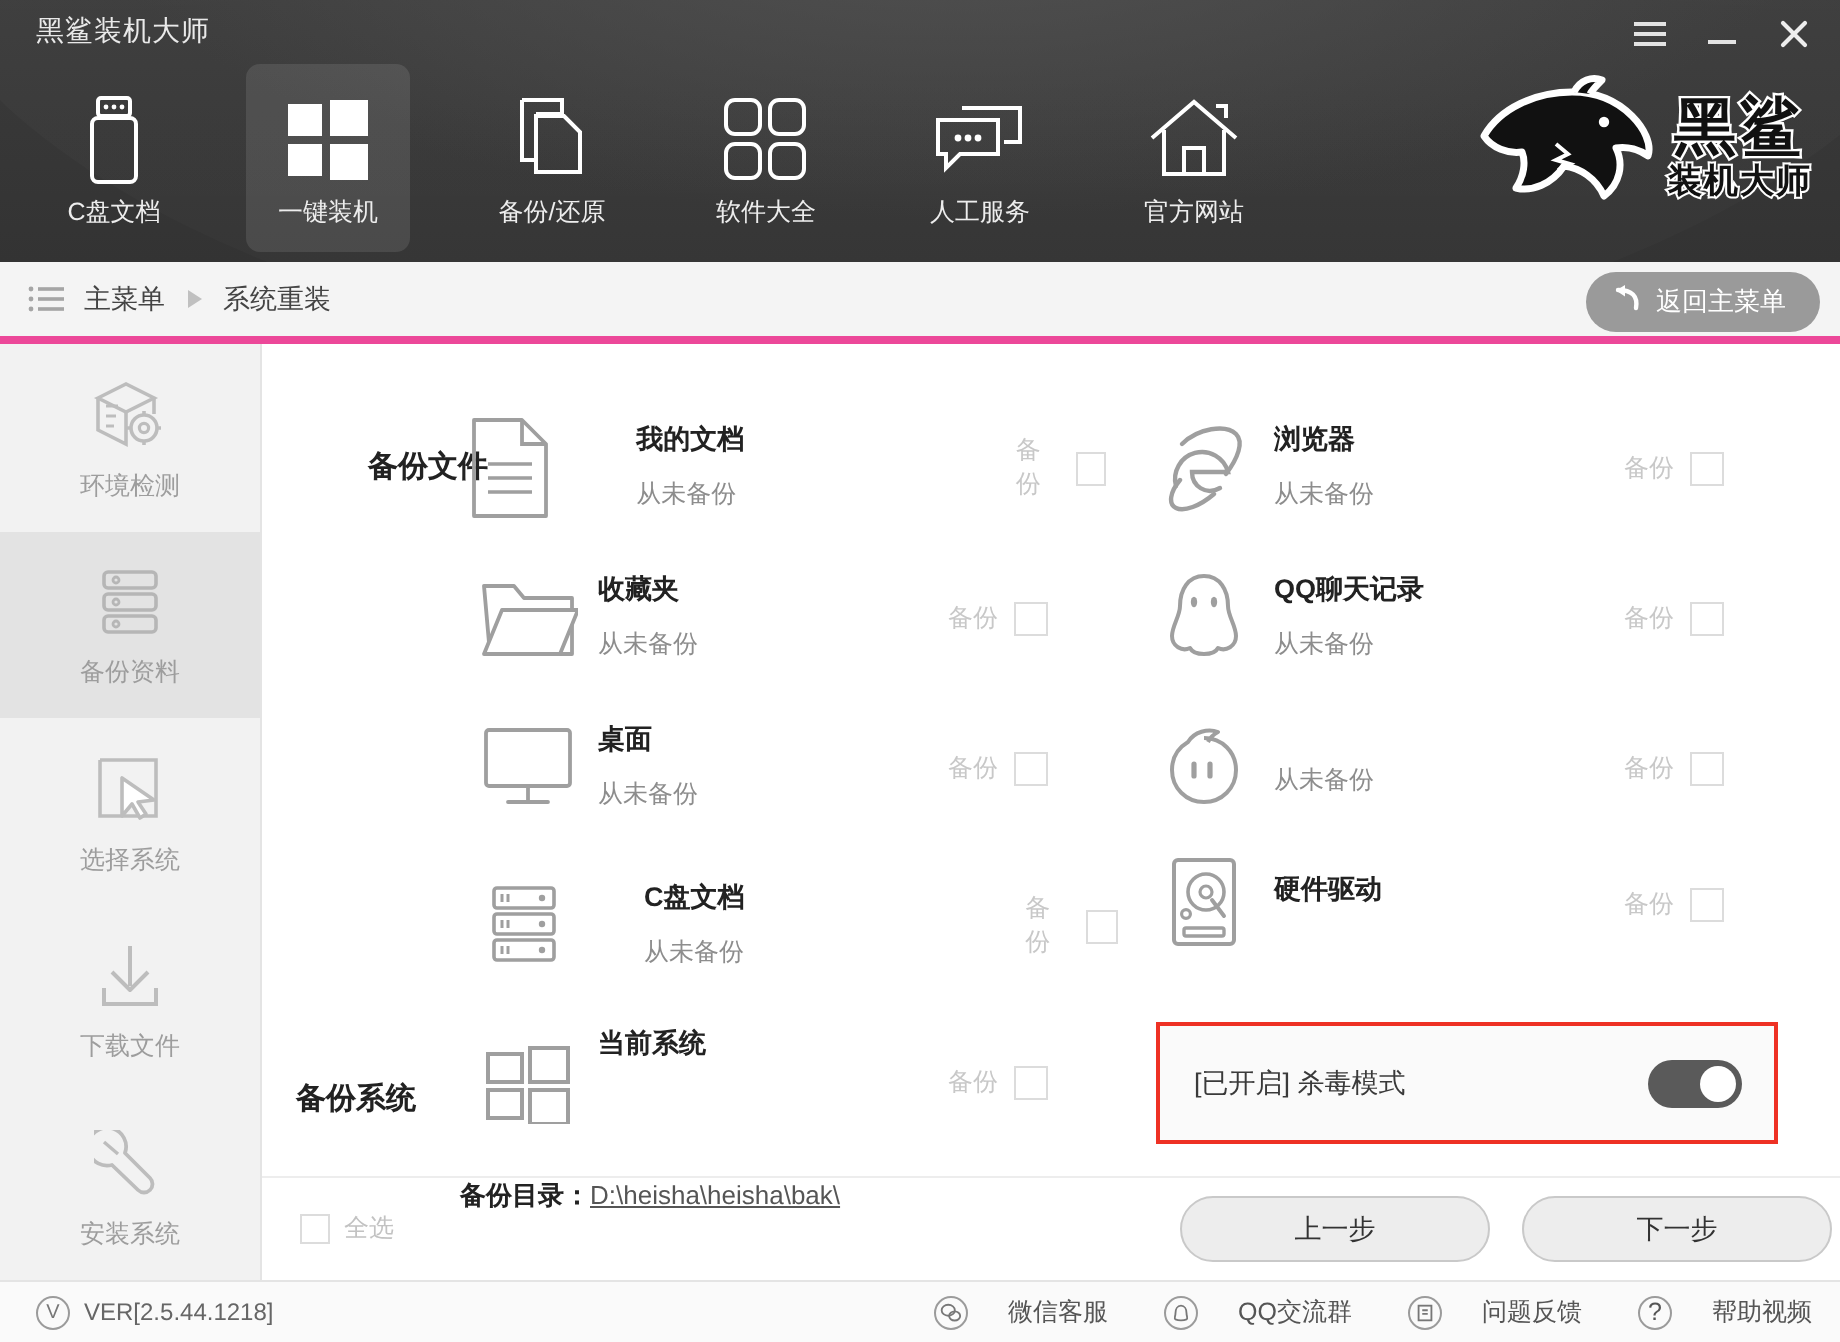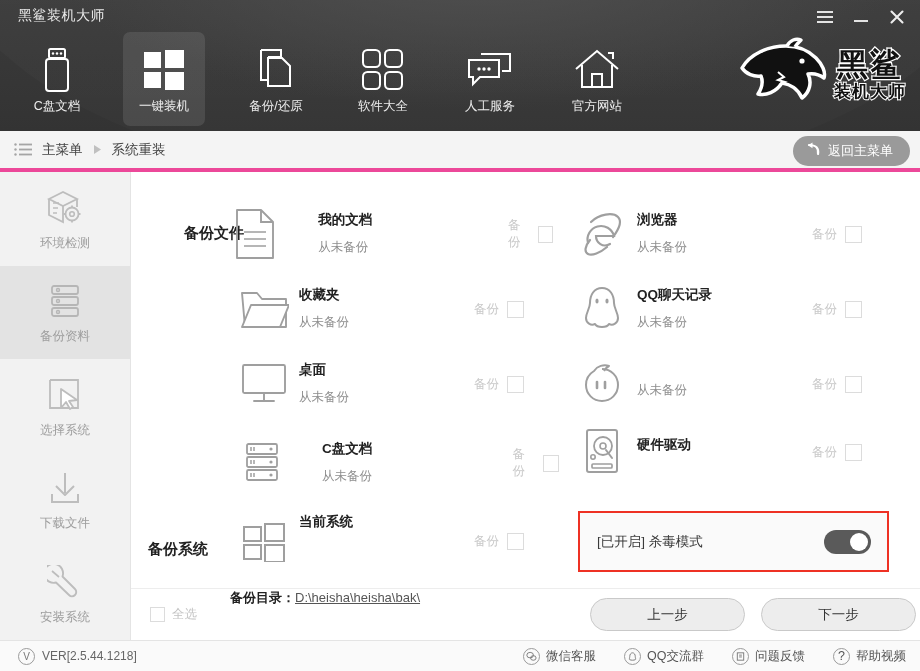--- a/index.html
+++ b/index.html
@@ -153,21 +153,21 @@
 
   
   .footer {
     position:absolute; left:0; bottom:0; width:920px; height:31px;
     background:#fafafa; border-top:1px solid #e4e4e4;
     display:flex; align-items:center;
   }
   .ver { display:flex; align-items:center; gap:7px; margin-left:18px; }
   .ver-txt { font-size:12px; color:#666; }
   .foot-links { position:absolute; right:14px; display:flex; align-items:center; gap:28px; }
-  .foot-link { display:flex; align-items:center; gap:6px; cursor:pointer; }
+  .foot-link { display:flex; align-items:center; gap:20px; cursor:pointer; }
   .foot-link span { font-size:12.5px; color:#555; }
   .ico-circ {
     width:17px; height:17px; border-radius:50%; border:1px solid #9b9b9b;
     display:flex; align-items:center; justify-content:center;
     font-size:10px; color:#777;
   }
 </style>
 </head>
 <body>
 

